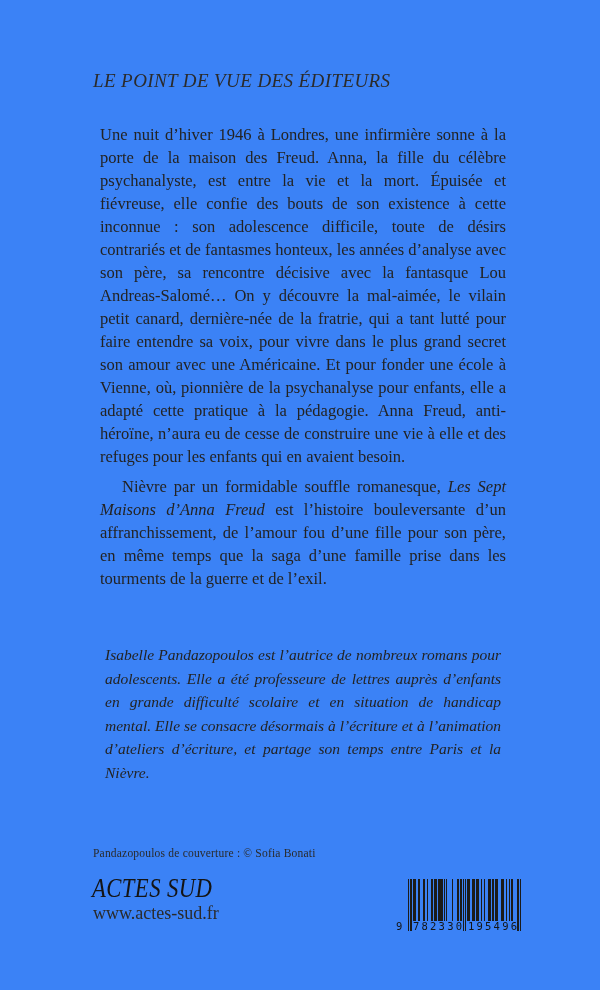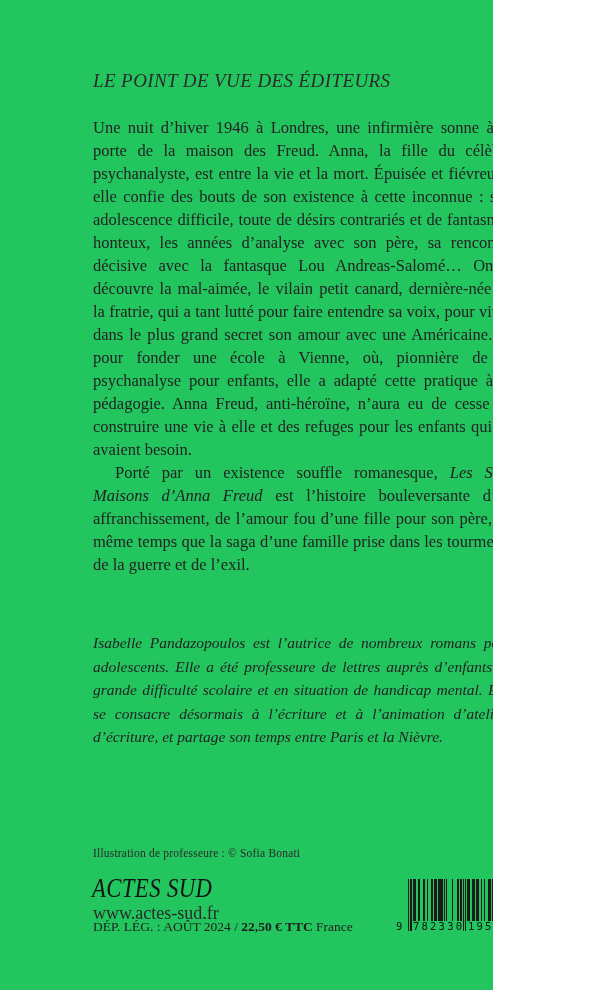--- a/index.html
+++ b/index.html
@@ -1,37 +1,37 @@
 <!DOCTYPE html>
 <html><head>
 <meta charset="utf-8">
 <style>
   html,body{margin:0;padding:0;background:#ffffff;}
   .page{
-    position:relative;width:493px;height:990px;background:#22c55e;
+    position:relative;width:600px;height:990px;background:#3b82f6;
     font-family:"Liberation Serif","DejaVu Serif",serif;color:#1f1f1f;overflow:hidden;
   }
   .header-title{
     position:absolute;left:93px;top:70px;font-style:italic;font-size:19px;
     letter-spacing:0.4px;color:#2b2b2b;white-space:nowrap;
   }
   .synopsis{
     position:absolute;left:93px;top:116px;width:420px;
     font-size:16.5px;line-height:23px;text-align:justify;color:#232323;
   }
-  .synopsis p{margin:0;}
+  .synopsis p{margin:7px;}
   .synopsis p.indent{text-indent:22px;}
   .italic{font-style:italic;}
   .upright{font-style:normal;}
   .bio{
     position:absolute;left:93px;top:631px;width:420px;
     font-size:15.5px;line-height:23.5px;text-align:justify;
     font-style:italic;color:#232323;
   }
-  .bio p{margin:0;}
+  .bio p{margin:12px;}
   .bio p.indent{text-indent:20px;}
   .credit{position:absolute;left:93px;top:847px;font-size:11.5px;color:#2a2a2a;letter-spacing:0.2px;}
   .logo{
     position:absolute;left:92px;top:873px;font-size:27px;font-style:italic;
     letter-spacing:0.5px;color:#141414;white-space:nowrap;
     transform:scaleX(0.84);transform-origin:0 0;
   }
   .website{position:absolute;left:93px;top:903px;font-size:18px;color:#2a2a2a;}
   .legal{position:absolute;left:93px;top:919px;font-size:13.5px;color:#1d1d1d;white-space:nowrap;}
   .legal .price{font-weight:bold;}
@@ -48,34 +48,33 @@
 </style>
 </head>
 <body>
 
 <div class="page">
 
   <div class="header-title">LE POINT DE VUE DES ÉDITEURS</div>
 
   <div class="synopsis">
     <p>Une nuit d’hiver 1946 à Londres, une infirmière sonne à la porte de la maison des Freud. Anna, la fille du célèbre psychanalyste, est entre la vie et la mort. Épuisée et fiévreuse, elle confie des bouts de son existence à cette inconnue : son adolescence difficile, toute de désirs contrariés et de fantasmes honteux, les années d’analyse avec son père, sa rencontre décisive avec la fantasque Lou Andreas-Salomé… On y découvre la mal-aimée, le vilain petit canard, dernière-née de la fratrie, qui a tant lutté pour faire entendre sa voix, pour vivre dans le plus grand secret son amour avec une Américaine. Et pour fonder une école à Vienne, où, pionnière de la psychanalyse pour enfants, elle a adapté cette pratique à la pédagogie. Anna Freud, anti-héroïne, n’aura eu de cesse de construire une vie à elle et des refuges pour les enfants qui en avaient besoin.</p>
-    <p class="indent"><span>Porté par un existence souffle romanesque, </span><span class="italic">Les Sept Maisons d’Anna Freud</span><span> est l’histoire bouleversante d’un affranchissement, de l’amour fou d’une fille pour son père, en même temps que la saga d’une famille prise dans les tourments de la guerre et de l’exil.</span></p>
+    <p class="indent"><span>Nièvre par un formidable souffle romanesque, </span><span class="italic">Les Sept Maisons d’Anna Freud</span><span> est l’histoire bouleversante d’un affranchissement, de l’amour fou d’une fille pour son père, en même temps que la saga d’une famille prise dans les tourments de la guerre et de l’exil.</span></p>
   </div>
 
   <div class="bio">
     <p>Isabelle Pandazopoulos est l’autrice de nombreux romans pour adolescents. Elle a été professeure de lettres auprès d’enfants en grande difficulté scolaire et en situation de handicap mental. Elle se consacre désormais à l’écriture et à l’animation d’ateliers d’écriture, et partage son temps entre Paris et la Nièvre.</p>
   </div>
 
-  <div class="credit">Illustration de professeure : © Sofia Bonati</div>
+  <div class="credit">Pandazopoulos de couverture : © Sofia Bonati</div>
 
   <div class="logo">ACTES SUD</div>
 
   <div class="website">www.actes-sud.fr</div>
 
-  <div class="legal"><span>DÉP. LÉG. : AOÛT 2024 / </span><span class="price">22,50 € TTC</span><span> France</span></div>
 
   <div class="barcode">
     <svg width="113" height="52" style="fill: rgb(27, 27, 27);">
         <rect x="0.00" y="0" width="1.24" height="52"></rect>
         <rect x="2.38" y="0" width="1.24" height="52"></rect>
         <rect x="4.76" y="0" width="1.24" height="42"></rect>
         <rect x="5.95" y="0" width="1.24" height="42"></rect>
         <rect x="7.14" y="0" width="1.24" height="42"></rect>
         <rect x="9.52" y="0" width="1.24" height="42"></rect>
         <rect x="10.71" y="0" width="1.24" height="42"></rect>

